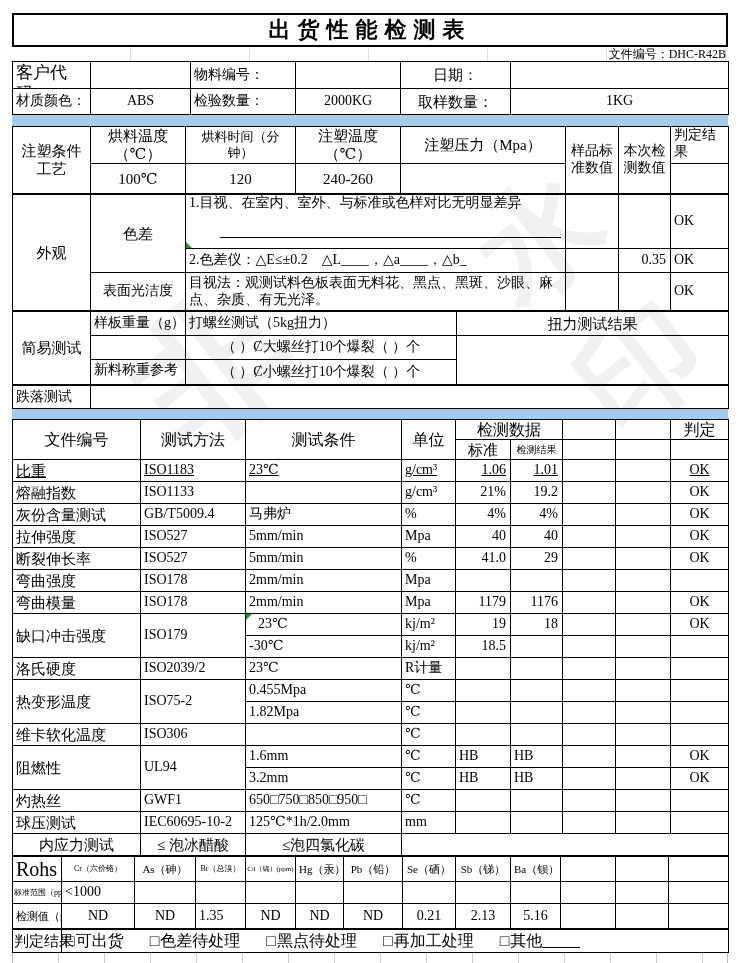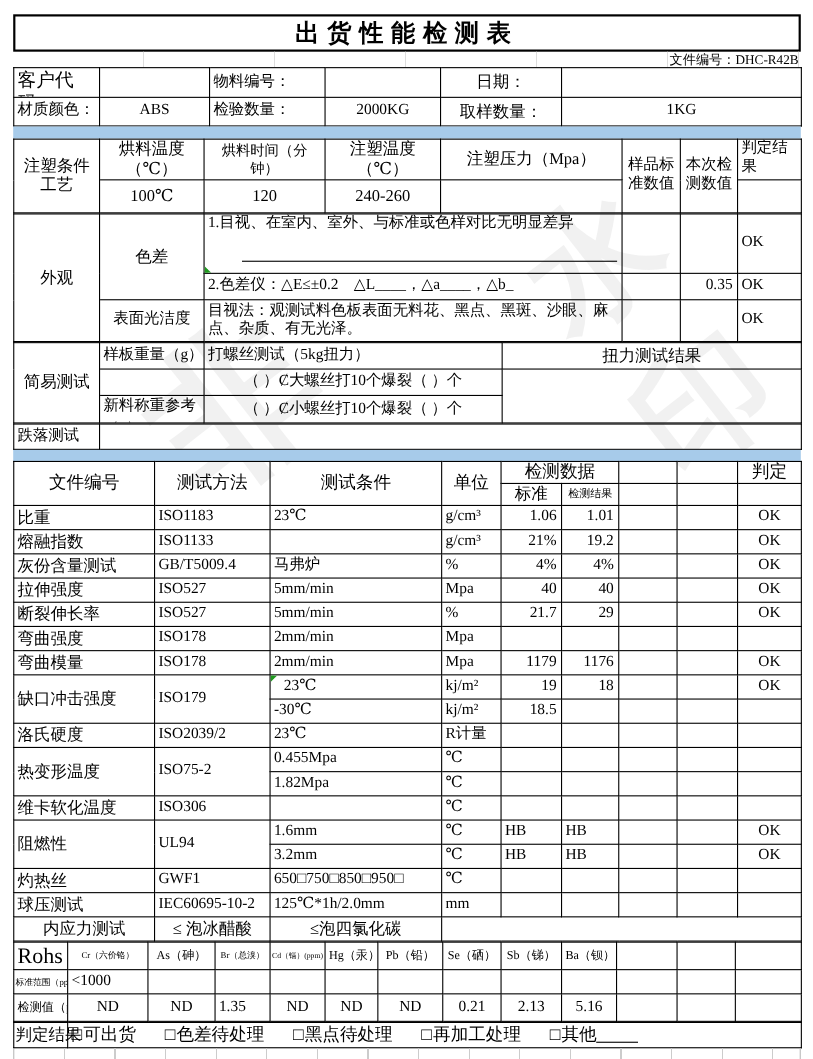--- a/index.html
+++ b/index.html
@@ -235,21 +235,21 @@
       </tr>
       <tr style="height:20px">
         <td class="ce h15">标准</td>
         <td class="ce h10">检测结果</td>
         <td></td>
         <td></td>
         <td></td>
       </tr>
     </thead>
     <tbody id="main-body">
-        <tr style="height: 22px;">
+        <tr style="height: 22px; text-decoration: underline;">
           <td class="it">比重</td>
           <td class="mt">ISO1183</td>
           <td class="cd">23℃</td>
           <td class="un">g/cm³</td>
           <td class="nu">1.06</td>
           <td class="nu">1.01</td>
           <td class="bk"></td>
           <td class="bk"></td>
           <td class="jd">OK</td>
         </tr>
@@ -284,21 +284,21 @@
           <td class="nu">40</td>
           <td class="bk"></td>
           <td class="bk"></td>
           <td class="jd">OK</td>
         </tr>
         <tr style="height: 22px;">
           <td class="it">断裂伸长率</td>
           <td class="mt">ISO527</td>
           <td class="cd">5mm/min</td>
           <td class="un">%</td>
-          <td class="nu">21.7</td>
+          <td class="nu">41.0</td>
           <td class="nu">29</td>
           <td class="bk"></td>
           <td class="bk"></td>
           <td class="jd">OK</td>
         </tr>
         <tr style="height: 22px;">
           <td class="it">弯曲强度</td>
           <td class="mt">ISO178</td>
           <td class="cd">2mm/min</td>
           <td class="un">Mpa</td>

